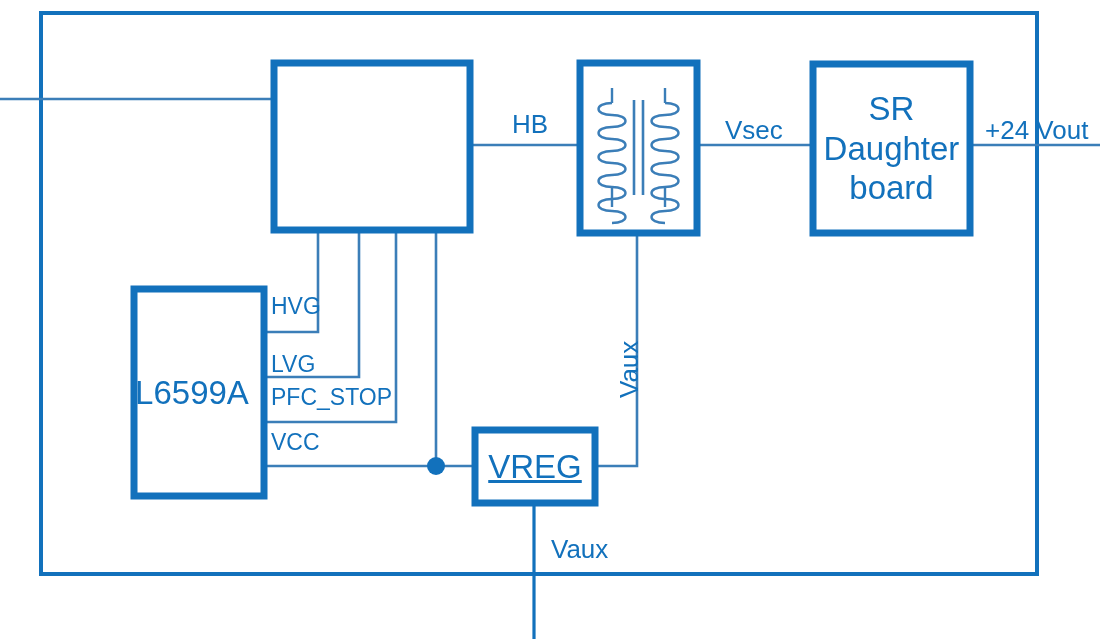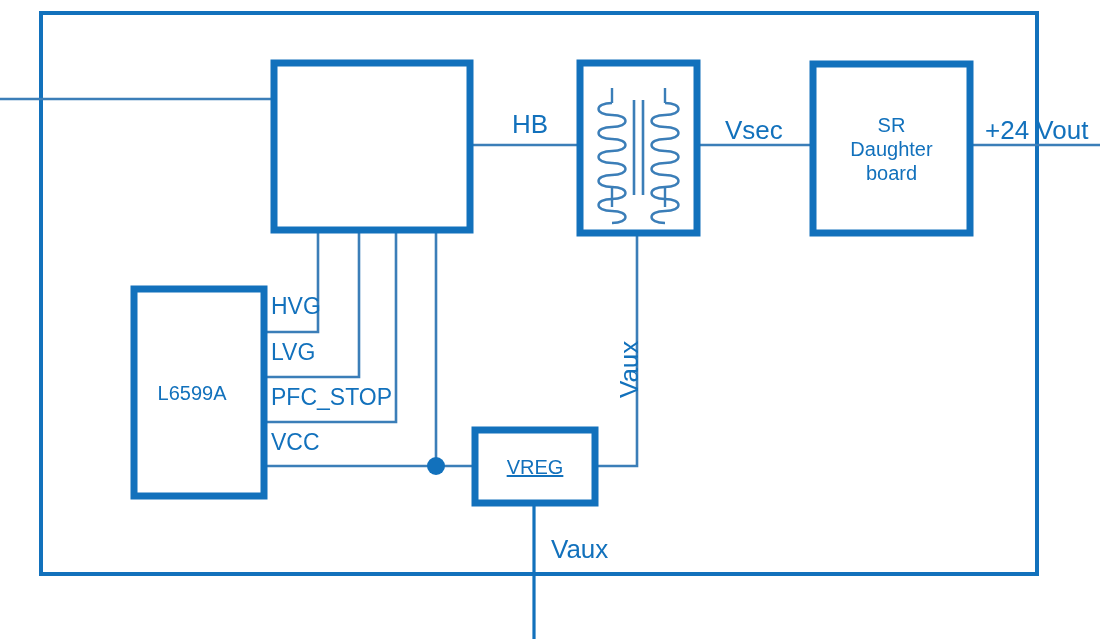--- a/index.html
+++ b/index.html
@@ -73,21 +73,21 @@
     font-size: 23px;
   }
   .blocktext {
     position: absolute;
     display: flex;
     align-items: center;
     justify-content: center;
     text-align: center;
     color: #1271BC;
     font-family: "Liberation Sans", sans-serif;
-    font-size: 20px;
+    font-size: 33px;
     line-height: 1.2;
     pointer-events: none;
     user-select: none;
   }
   .vert-lbl {
     transform-origin: 0 0;
     transform: rotate(-90deg);
   }
 </style>
 </head>
@@ -181,21 +181,21 @@
 
 
   <div class="lbl lbl-big" style="left:512px; top:110px;text-align:center;">HB</div>
 
   <div class="lbl lbl-big" style="left:725px; top:116px;">Vsec</div>
 
   <div class="lbl lbl-big" style="left:985px; top:116px;">+24 Vout</div>
 
   <div class="lbl lbl-med" style="left:271px; top:294px;">HVG</div>
 
-  <div class="lbl lbl-med" style="left:271px; top:340px;text-align:right;">LVG</div>
+  <div class="lbl lbl-med" style="left:271px; top:352px;text-align:right;">LVG</div>
 
   <div class="lbl lbl-med" style="left:271px; top:385px;">PFC_STOP</div>
 
   <div class="lbl lbl-med" style="left:271px; top:430px;">VCC</div>
 
   <div class="lbl lbl-big vert-lbl" style="left:615px; top:398px;">Vaux</div>
 
   <div class="lbl lbl-big" style="left:551px; top:535px;">Vaux</div>
 
 </div>

